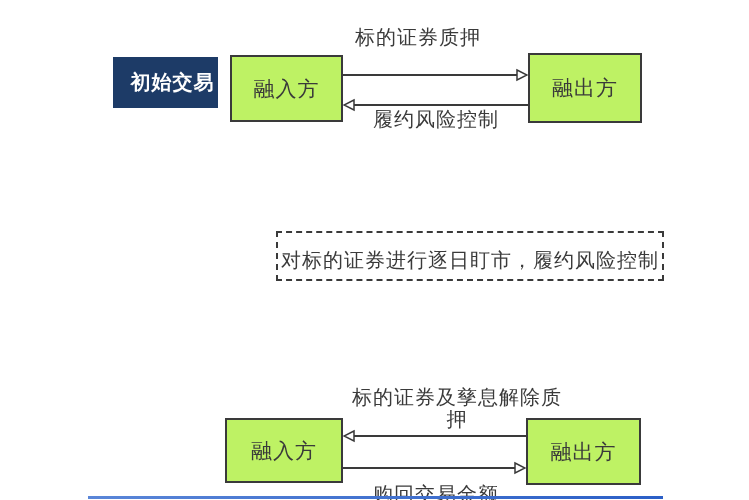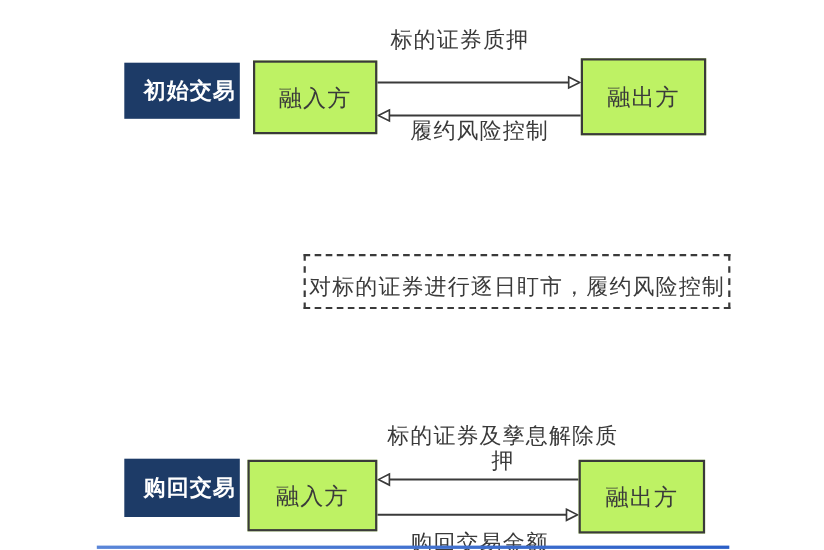--- a/index.html
+++ b/index.html
@@ -108,21 +108,20 @@
     <polygon points="11,2 1,7 11,12" fill="#ffffff" stroke="#3a3a3a" stroke-width="1.5"></polygon>
   </svg>
 
   <div class="flow-label" style="left:326px; top:108px; width:220px;">履约风险控制</div>
 
 
   <div class="dashed-box">
     <span>对标的证券进行逐日盯市，履约风险控制</span>
   </div>
 
-  <div class="stage-label" style="top:417px; height:53px;">购回交易</div>
 
   <div class="node" style="left:225px; top:418px; width:118px; height:65px;">
     <span>融入方</span>
   </div>
 
   <div class="node" style="left:526px; top:418px; width:115px; height:67px;">
     <span>融出方</span>
   </div>
 
   <div class="flow-label" style="left:337px; top:386px; width:240px;">标的证券及孳息解除质

